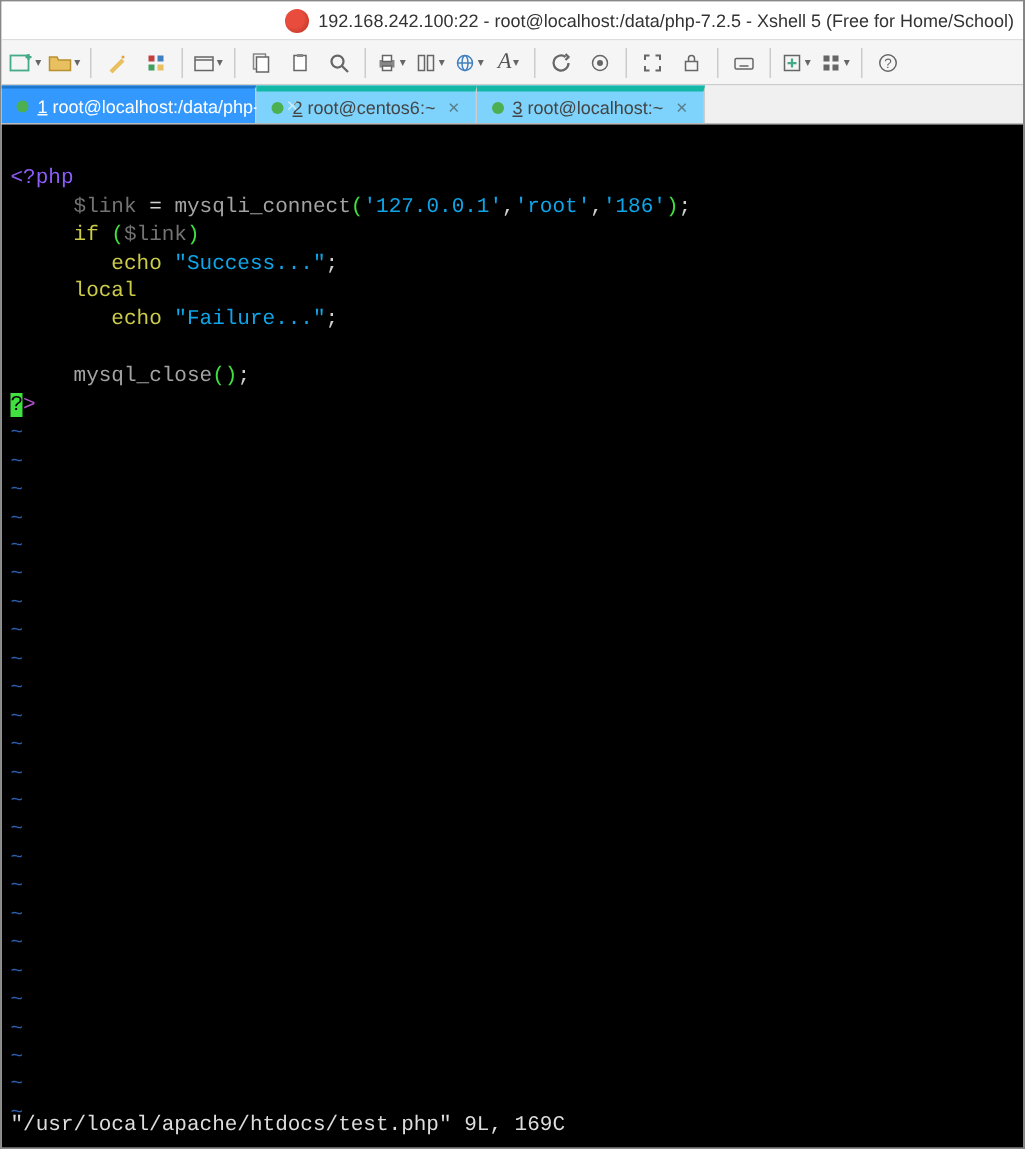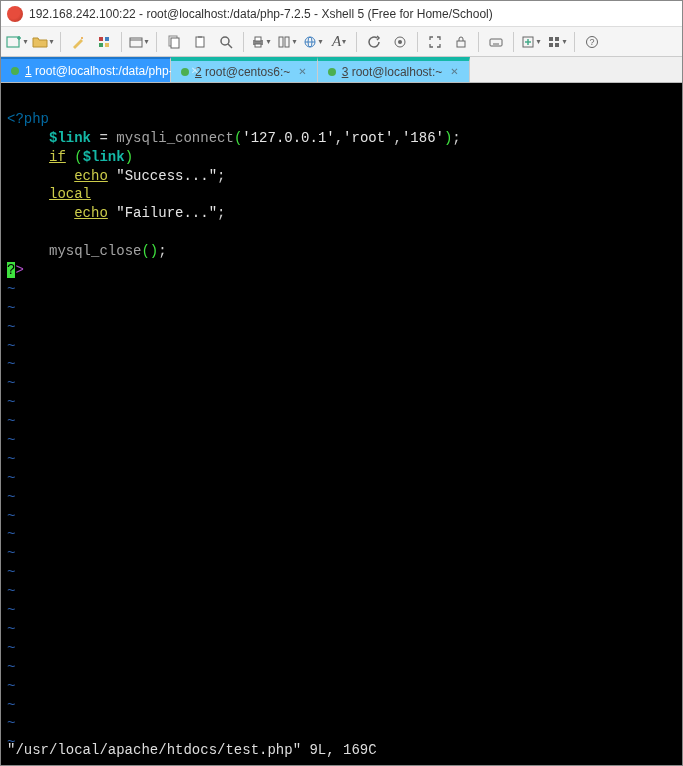--- a/index.html
+++ b/index.html
@@ -12,20 +12,21 @@
   overflow: hidden;
   border: 1px solid #888;
 }
 .titlebar {
   height: 26px;
   background: #fff;
   display: flex;
   align-items: center;
   padding: 0 6px;
   border-bottom: 1px solid #ddd;
+  justify-content: flex-end;
 }
 .titlebar .app-icon {
   width: 16px; height: 16px;
   background: radial-gradient(circle at 40% 40%, #e74c3c 45%, #b03020 100%);
   border-radius: 50%;
   margin-right: 6px;
 }
 .titlebar .title { color: #333; }
 .toolbar {
   height: 30px;
@@ -103,27 +104,27 @@
   padding: 8px 6px;
   position: relative;
   white-space: pre;
 }
 .terminal .tilde { color: #2c5fae; }
 .terminal .status {
   position: absolute;
   bottom: 6px; left: 6px;
   color: #ddd;
 }
-.k-php { color: #0369a1; }
-.k-var { color: #14b8a6; font-weight: bold; }
+.k-php { color: #8b5cf6; }
+.k-var { color: #737373; }
 .k-eq { color: #d0d0d0; }
 .k-func-y { color: #a3a3a3; }
-.k-str { color: #e5e5e5; }
+.k-str { color: #0ea5e9; }
 .k-punc { color: #d0d0d0; }
-.k-kw { color: #cccc4a; text-decoration: underline; }
+.k-kw { color: #cccc4a; }
 .k-par { color: #3fe03f; }
 .k-close { background: #3fe03f; color: #000; }
 .k-closeg { color: #b04fc8; }
 </style>
 </head>
 <body>
 
 <div class="titlebar">
   <div class="app-icon"></div>
   <span class="title">192.168.242.100:22 - root@localhost:/data/php-7.2.5 - Xshell 5 (Free for Home/School)</span>

